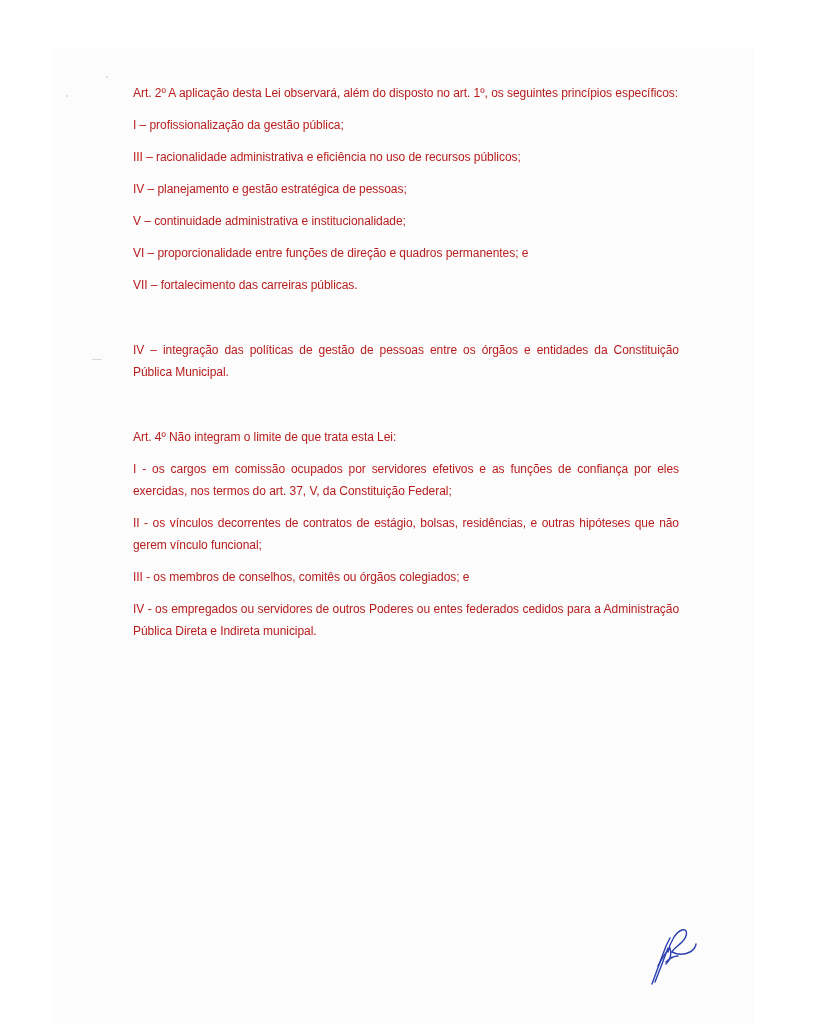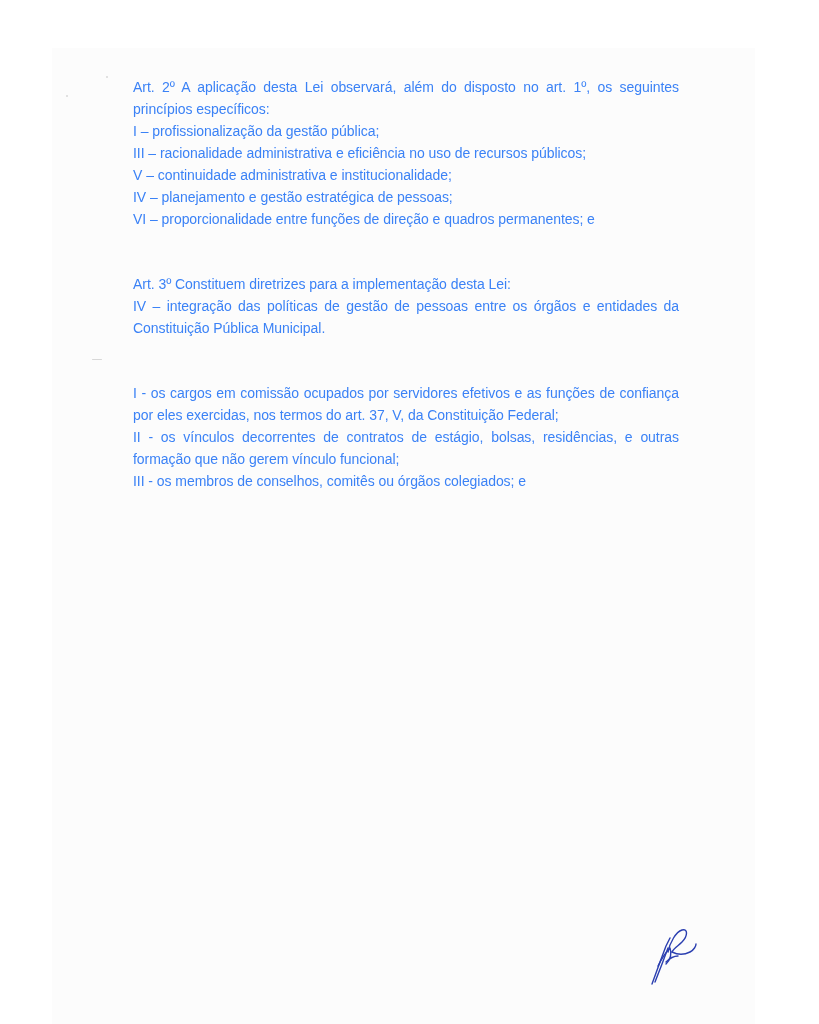--- a/index.html
+++ b/index.html
@@ -25,35 +25,35 @@
     .speck {
       position: absolute;
       width: 2px;
       height: 2px;
       background: #d8d8d8;
       border-radius: 1px;
     }
     .content {
       position: absolute;
       left: 133px;
-      top: 76px;
+      top: 82px;
       width: 546px;
-      color: #3b82f6;
-      font-size: 14px;
+      color: #b91c1c;
+      font-size: 12px;
       letter-spacing: -0.05px;
     }
     .article {
       margin: 0;
     }
     .p {
       margin: 0;
       line-height: 22px;
       text-align: justify;
     }
-    .p + .p { }
+    .p + .p { margin-top: 10px; }
     .art-head { margin-top: 0; }
     .article + .article { margin-top: 43px; }
     .signature {
       position: absolute;
       left: 640px;
       top: 922px;
       width: 70px;
       height: 70px;
     }
   </style>
@@ -65,34 +65,36 @@
   <span class="speck" style="left:54px; top:28px;"></span>
   <span class="speck" style="left:40px; top:311px; width:10px; height:1px;"></span>
 </div>
 
 <div class="content">
 
   <section class="article">
     <p class="p art-head">Art. 2º A aplicação desta Lei observará, além do disposto no art. 1º, os seguintes princípios específicos:</p>
     <p class="p">I – profissionalização da gestão pública;</p>
     <p class="p">III – racionalidade administrativa e eficiência no uso de recursos públicos;</p>
+    <p class="p">IV – planejamento e gestão estratégica de pessoas;</p>
     <p class="p">V – continuidade administrativa e institucionalidade;</p>
-    <p class="p">IV – planejamento e gestão estratégica de pessoas;</p>
     <p class="p">VI – proporcionalidade entre funções de direção e quadros permanentes; e</p>
+    <p class="p">VII – fortalecimento das carreiras públicas.</p>
   </section>
 
   <section class="article">
-    <p class="p art-head">Art. 3º Constituem diretrizes para a implementação desta Lei:</p>
     <p class="p">IV – integração das políticas de gestão de pessoas entre os órgãos e entidades da Constituição Pública Municipal.</p>
   </section>
 
   <section class="article">
+    <p class="p art-head">Art. 4º Não integram o limite de que trata esta Lei:</p>
     <p class="p">I - os cargos em comissão ocupados por servidores efetivos e as funções de confiança por eles exercidas, nos termos do art. 37, V, da Constituição Federal;</p>
-    <p class="p">II - os vínculos decorrentes de contratos de estágio, bolsas, residências, e outras formação que não gerem vínculo funcional;</p>
+    <p class="p">II - os vínculos decorrentes de contratos de estágio, bolsas, residências, e outras hipóteses que não gerem vínculo funcional;</p>
     <p class="p">III - os membros de conselhos, comitês ou órgãos colegiados; e</p>
+    <p class="p">IV - os empregados ou servidores de outros Poderes ou entes federados cedidos para a Administração Pública Direta e Indireta municipal.</p>
   </section>
 
 </div>
 
 <div class="signature">
   <svg width="70" height="70" viewBox="0 0 70 70" xmlns="http://www.w3.org/2000/svg">
     <g fill="none" stroke="#2b3fb0" stroke-width="1.4" stroke-linecap="round" stroke-linejoin="round">
       <path d="M12 62 L20 40 L26 24 L30 16"></path>
       <path d="M15 60 L22 42 L28 26"></path>
       <path d="M18 44 C22 36, 26 30, 30 26 C32 32, 30 38, 26 42"></path>

